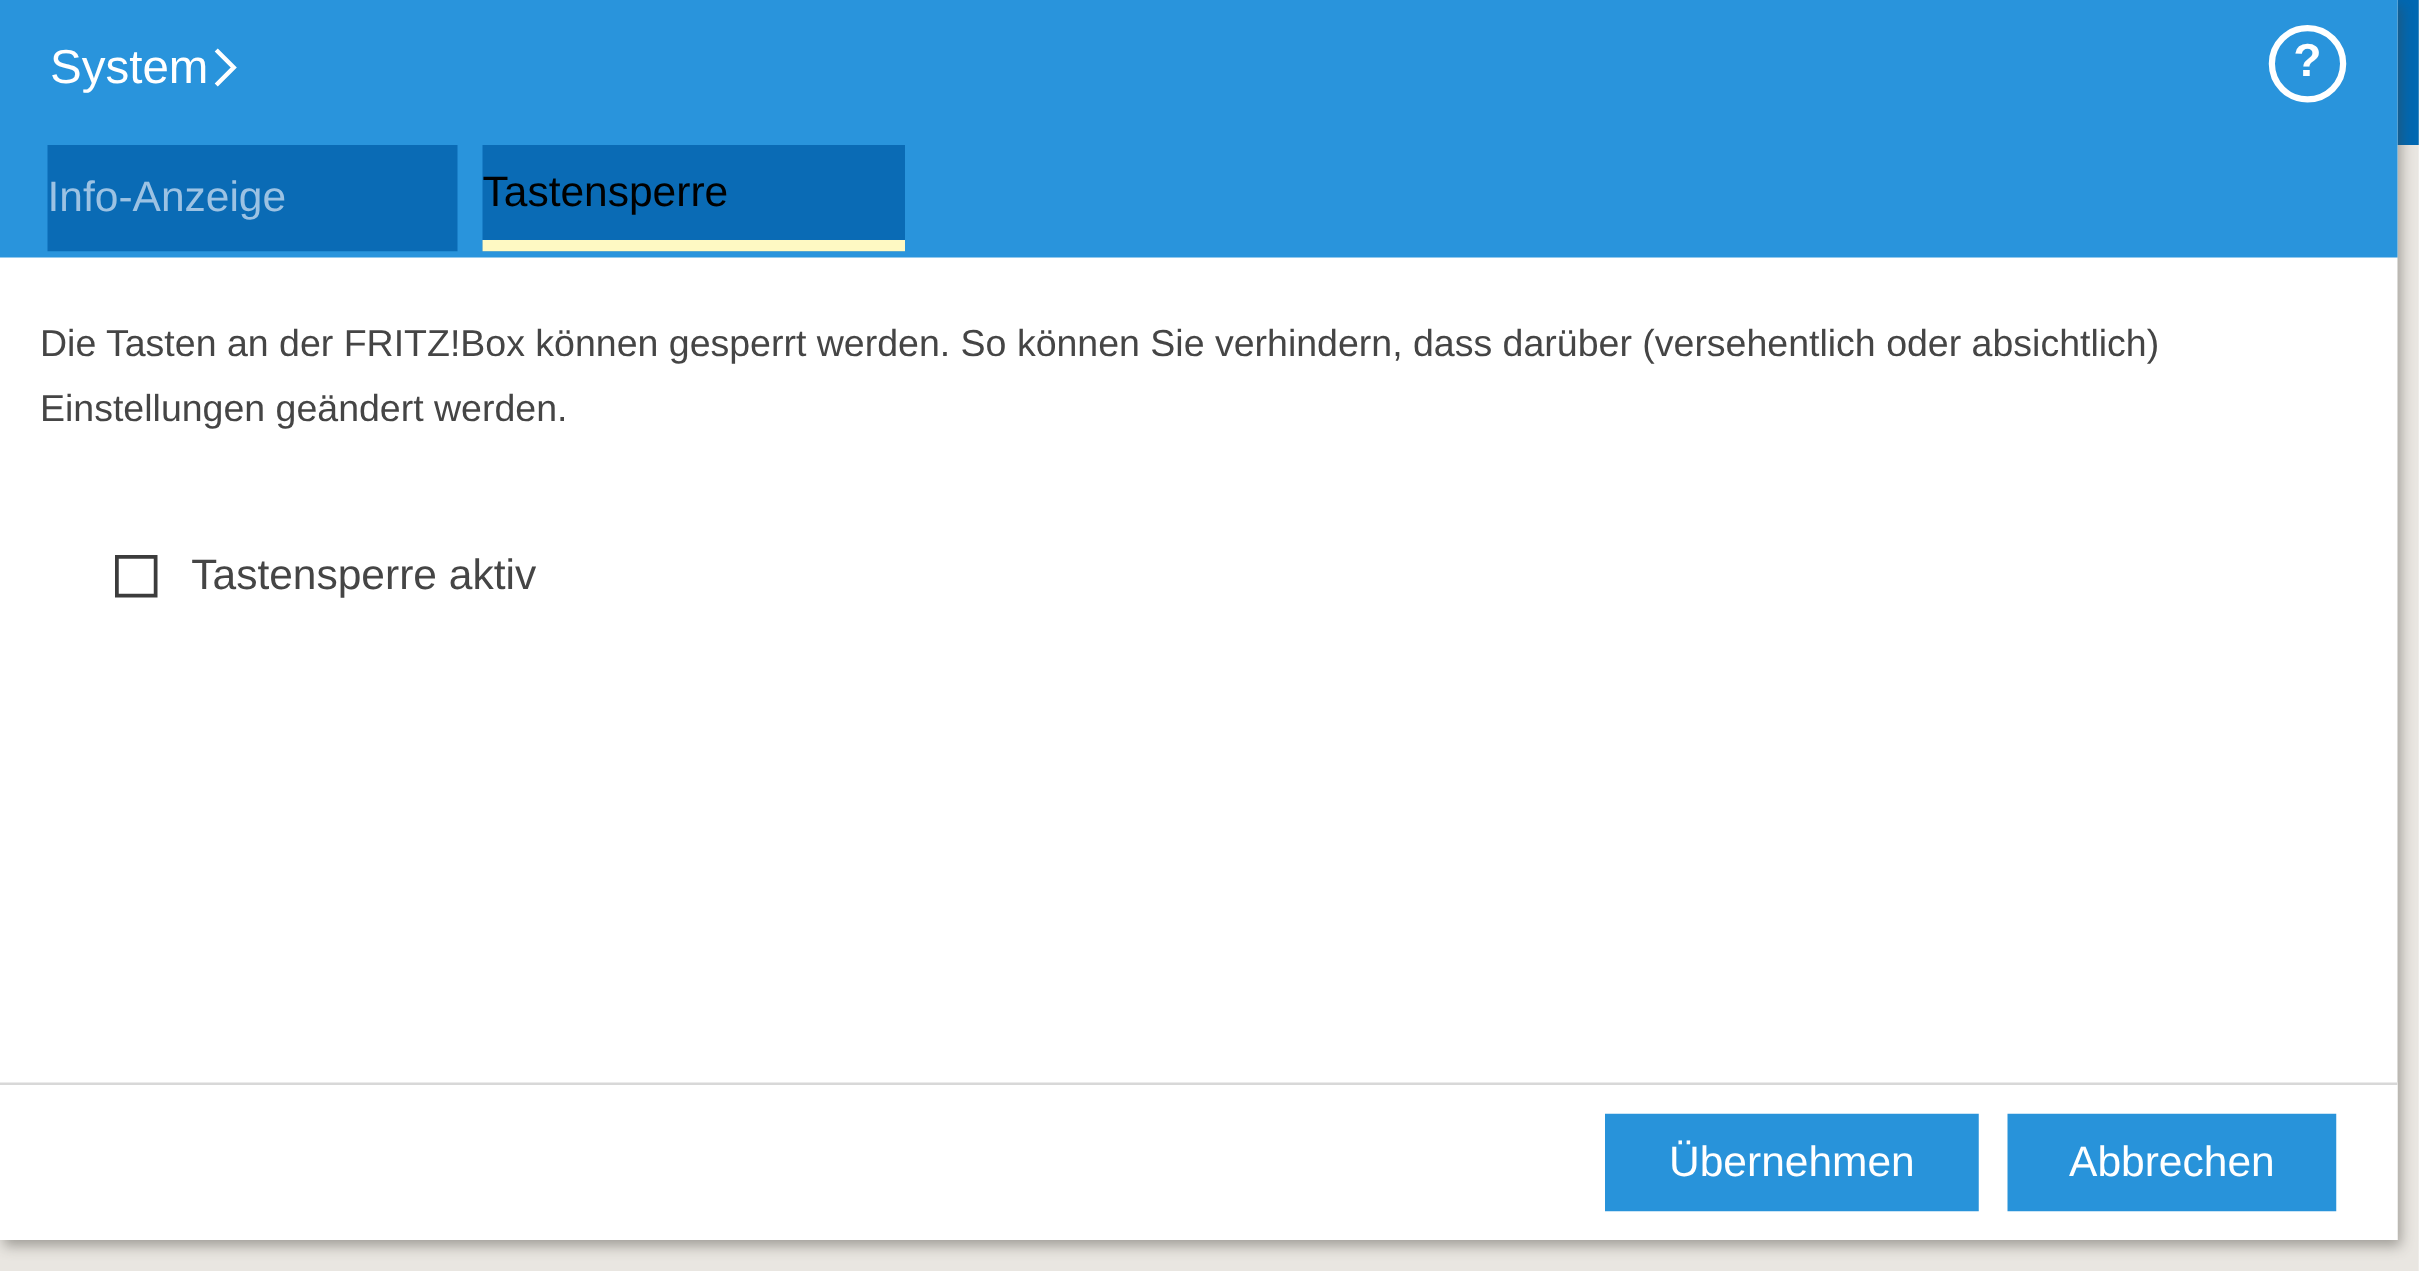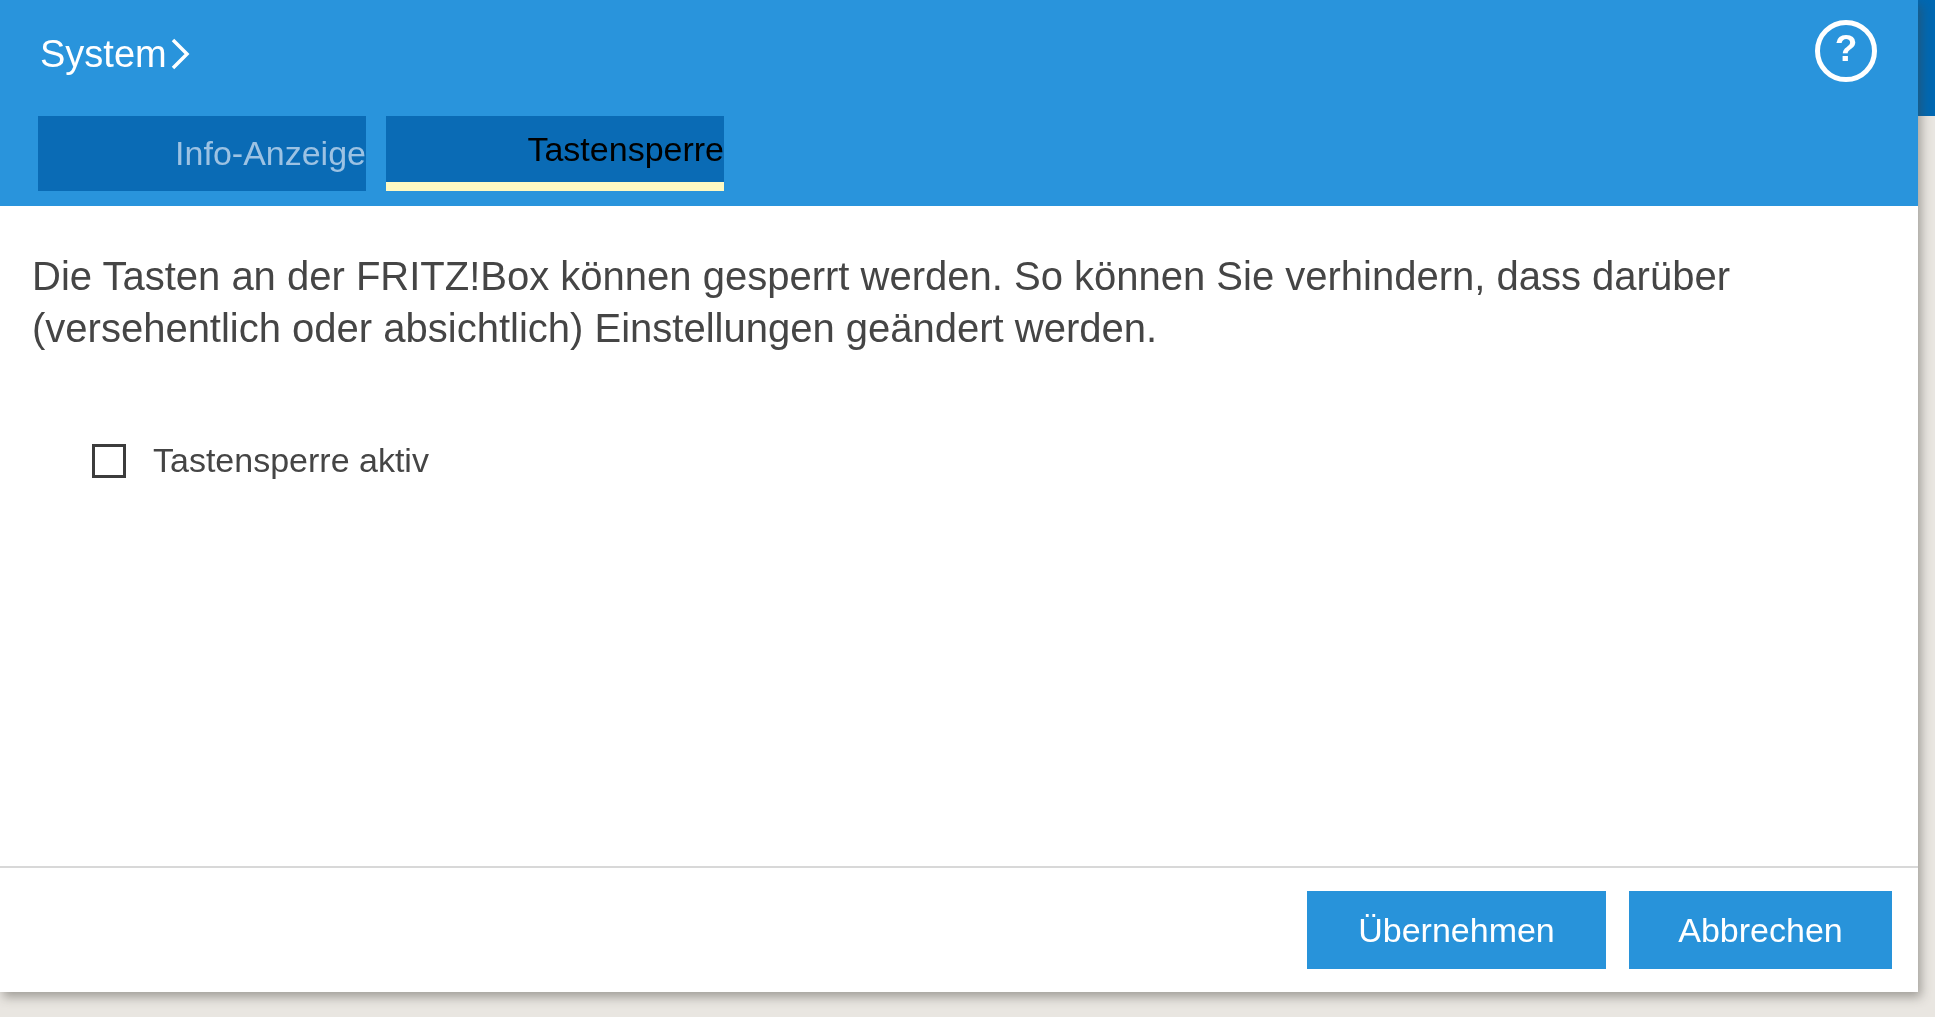--- a/index.html
+++ b/index.html
@@ -49,40 +49,40 @@
     cursor:pointer; background:transparent;
     padding-bottom:4px;
   }
 
   
   .tabs {
     position:absolute; left:38px; top:116px;
     display:flex; gap:20px;
   }
   .tab {
-    height:75px;
+    height:85px;
     background:#0a6bb5;
     color:#9cc2e3;
     font-size:34px;
-    display:flex; align-items:center; justify-content:flex-end;
+    display:flex; align-items:center; justify-content:flex-start;
     cursor:pointer;
   }
   .tab.tab-1 { width:328px; }
   .tab.tab-2 { width:338px; }
   .tab.active {
     color:#000000;
     border-bottom:9px solid #fef9c3;
   }
 
   
   .panel-body { position:relative; height:786px; }
   .description {
     position:absolute; top:44px; left:32px;
     width:1810px;
-    font-size:40px; line-height:52px;
+    font-size:30px; line-height:52px;
     color:#454545;
   }
   .checkbox-row {
     position:absolute; top:235px; left:92px;
     display:flex; align-items:center; gap:27px;
     font-size:34px; color:#454545;
   }
   .checkbox-row input[type="checkbox"] {
     appearance:none; -webkit-appearance:none;
     width:34px; height:34px;
@@ -92,21 +92,21 @@
     flex:0 0 auto;
   }
 
   
   .panel-footer {
     position:absolute; left:0; right:0; bottom:0;
     height:126px;
     border-top:2px solid #d8d8d8;
     display:flex; align-items:center; justify-content:flex-end;
     gap:23px;
-    padding-right:26px;
+    padding-right:49px;
     background:#ffffff;
   }
   .btn {
     height:78px;
     background:#2893da;
     color:#ffffff;
     border:none;
     font-family:"Liberation Sans", sans-serif;
     font-size:34px;
     cursor:pointer;

